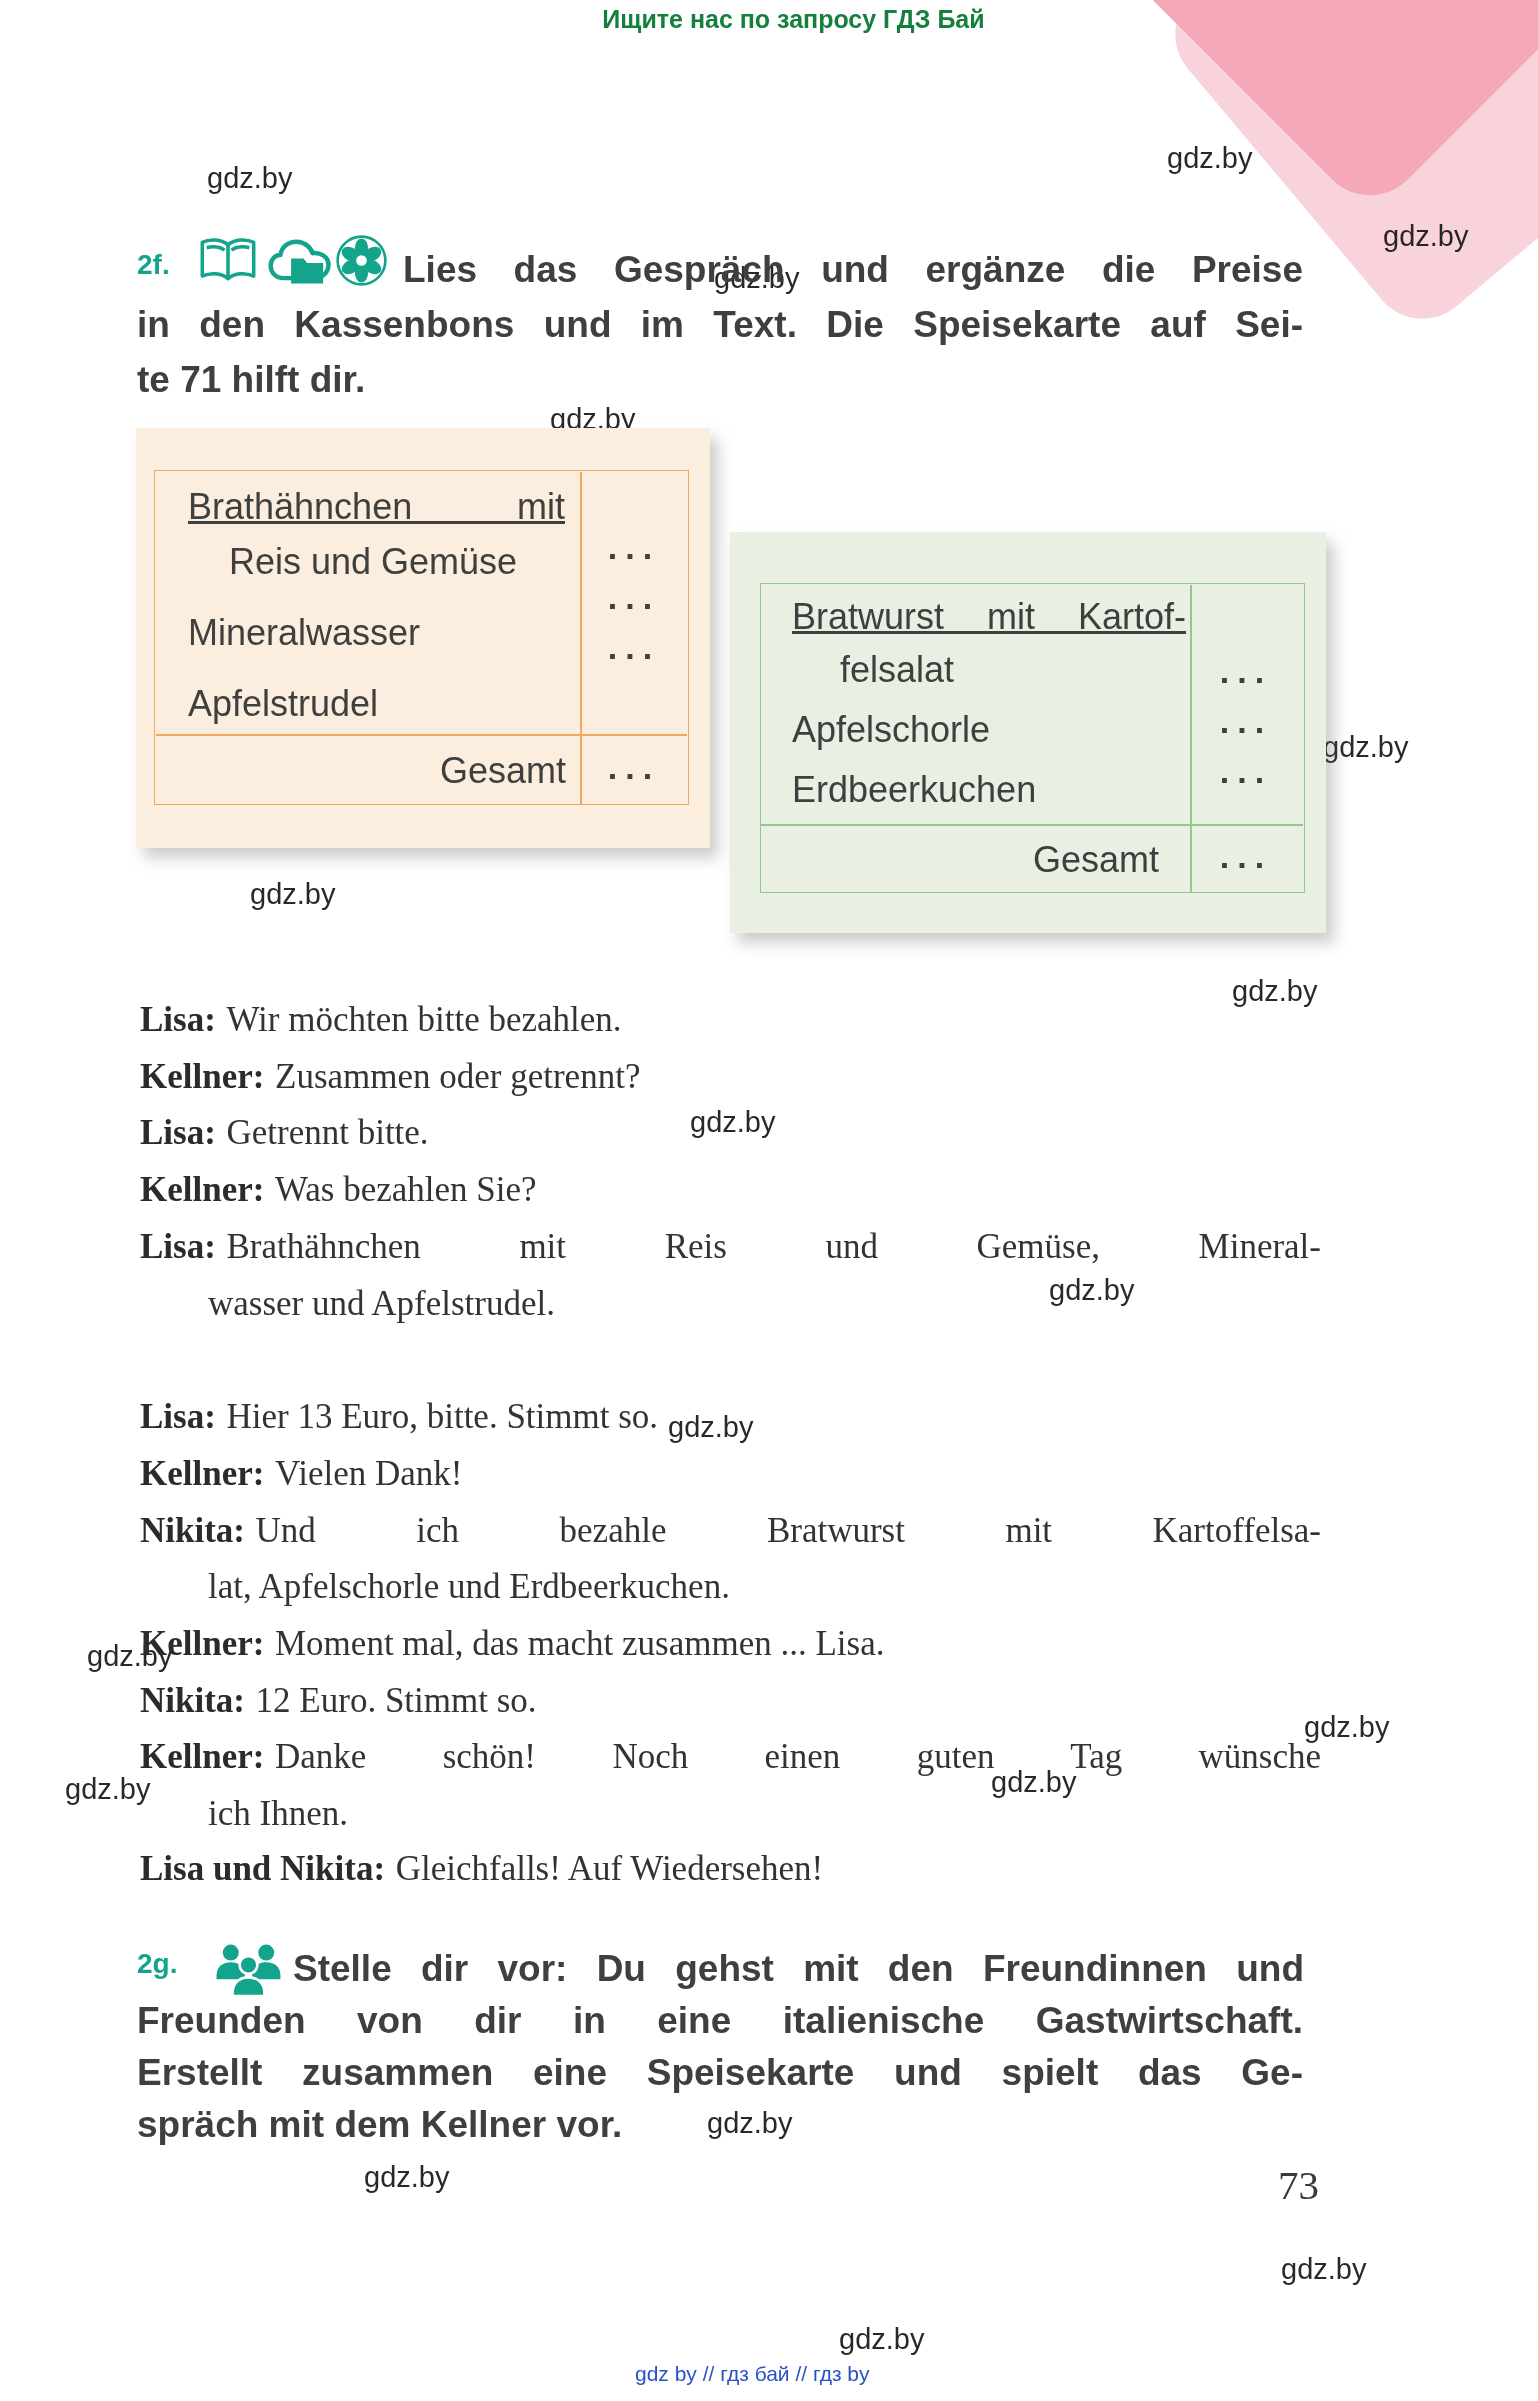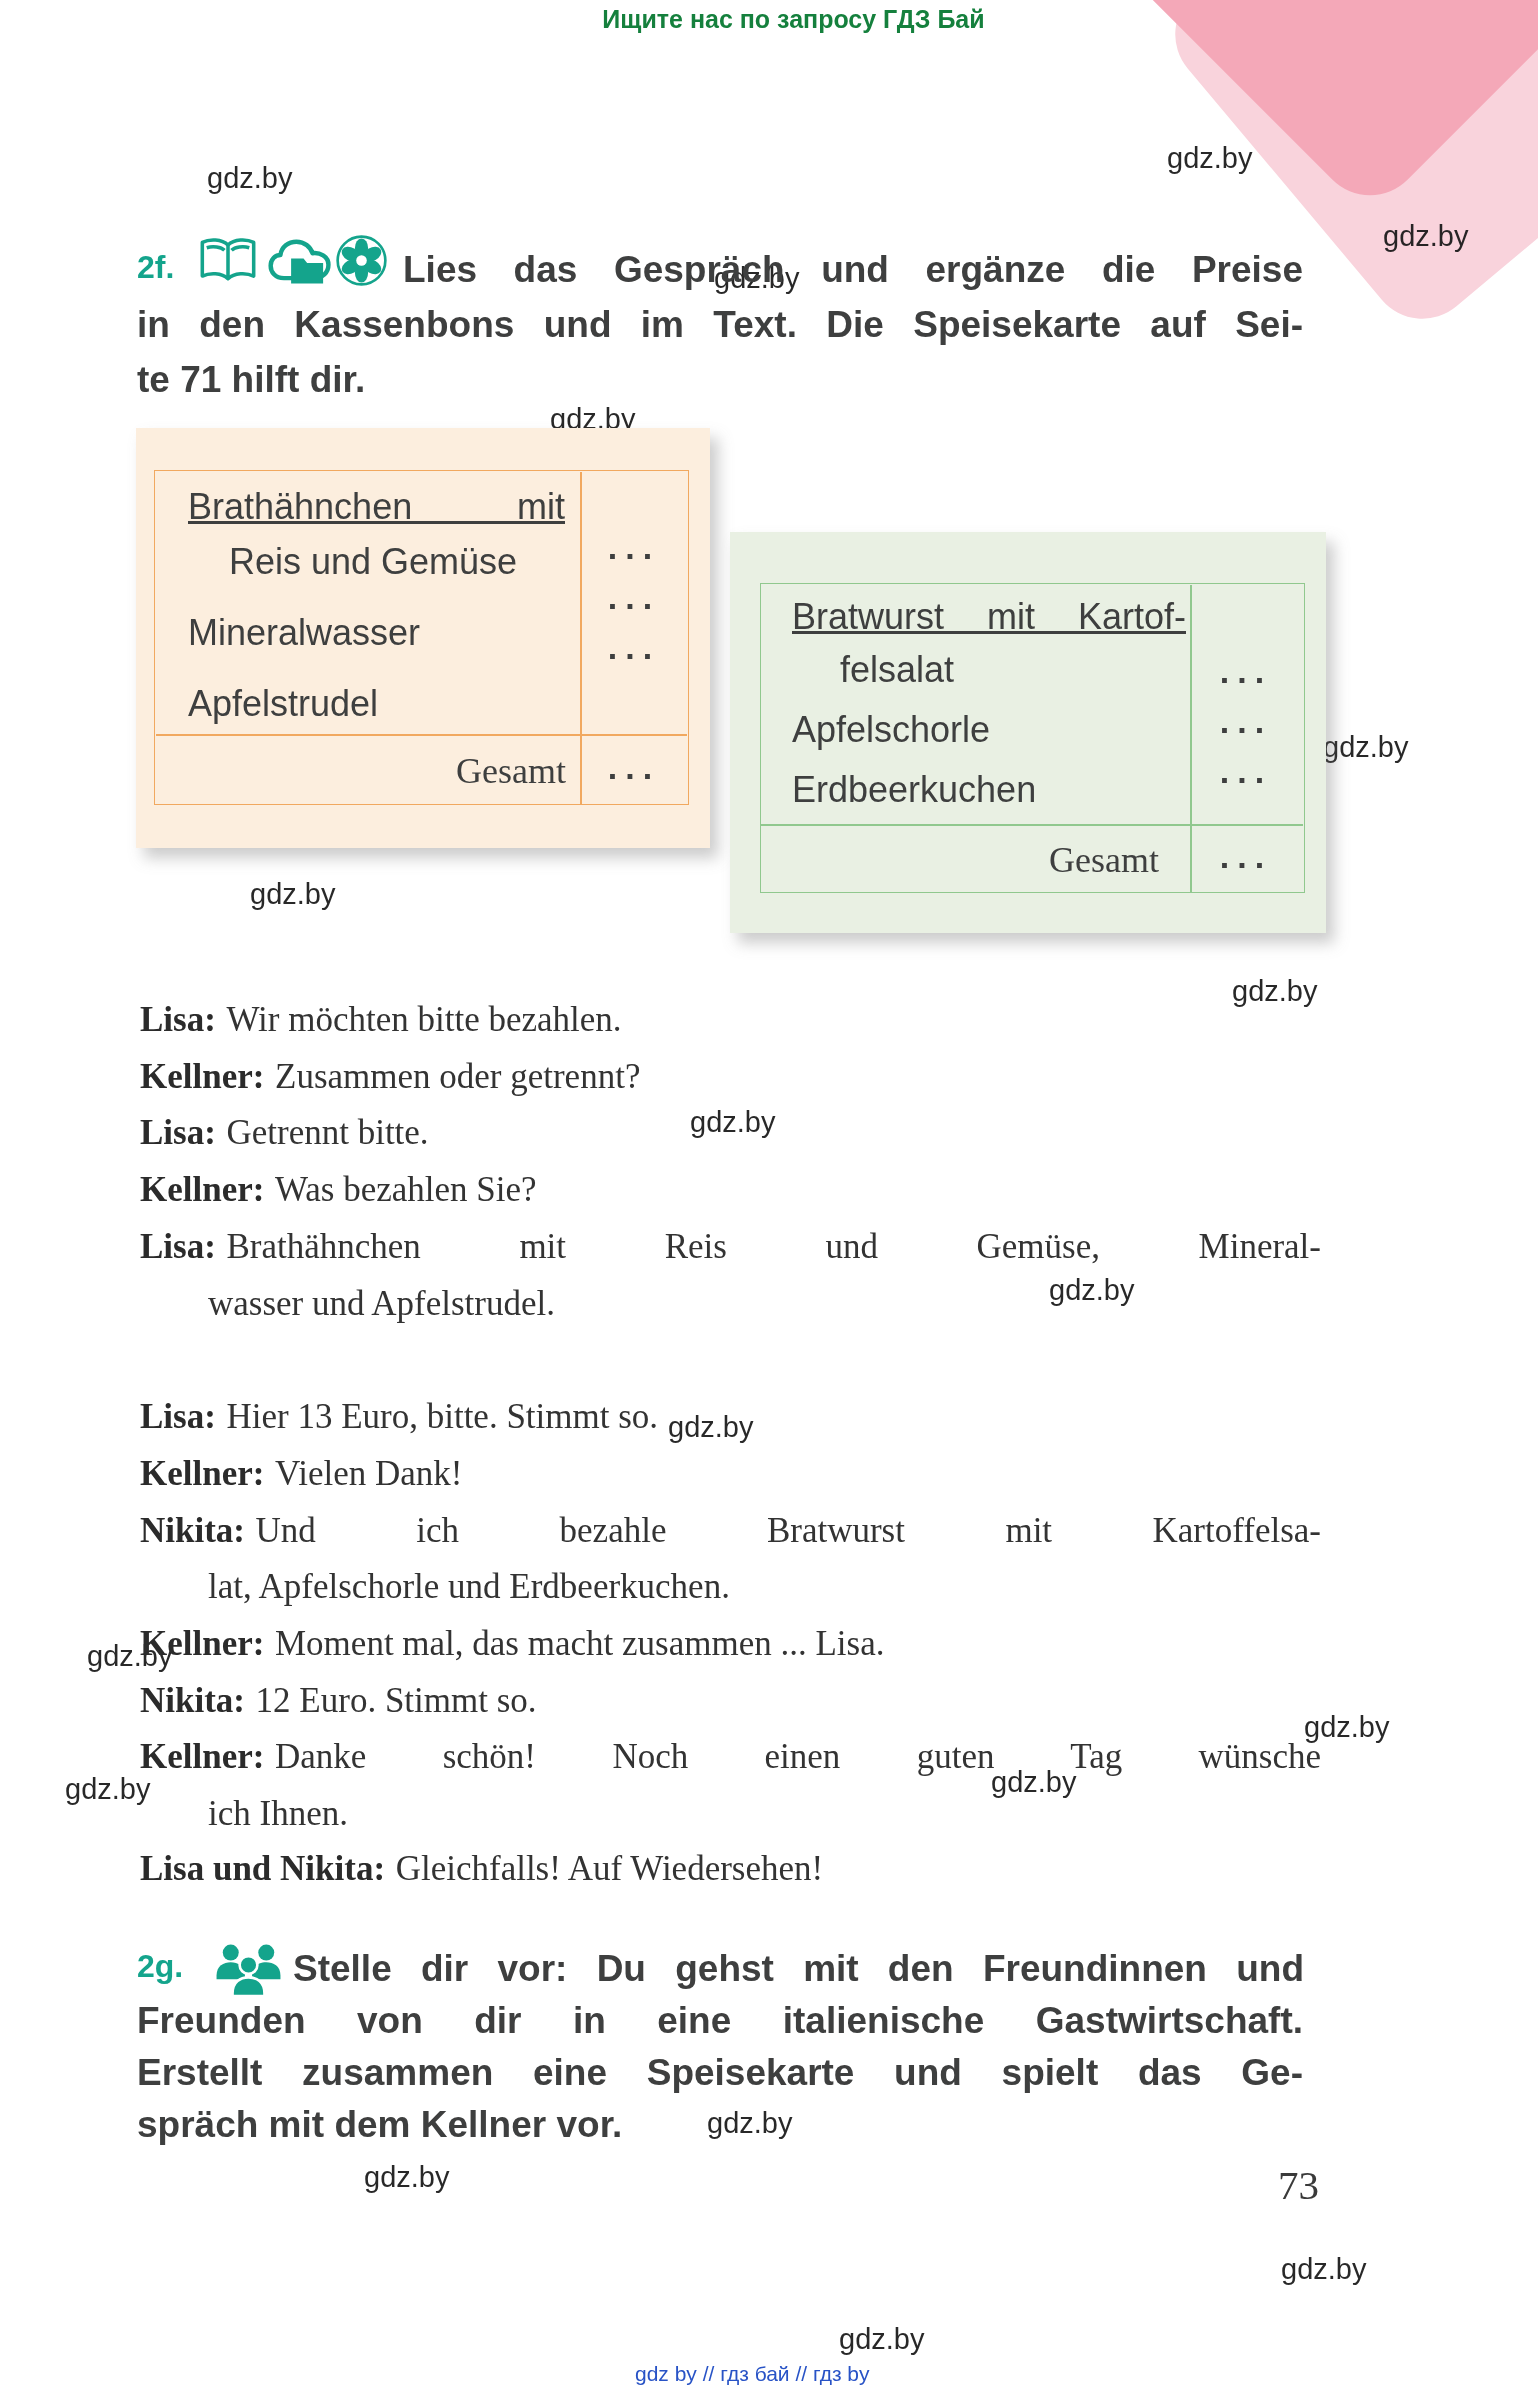--- a/index.html
+++ b/index.html
@@ -13,21 +13,21 @@
   
   .pink-light{position:absolute;left:1237px;top:-151px;width:408px;height:408px;
               background:#f9d3dc;border-radius:53px;transform:rotate(50deg);}
   .pink-dark{position:absolute;left:1157px;top:-297px;width:426px;height:426px;
              background:#f4a8b8;border-radius:53px;transform:rotate(45deg);}
 
   
   .wm{position:absolute;font-size:29px;color:#161616;opacity:.92;white-space:nowrap;}
 
   
-  .ex-label{position:absolute;font-size:32px;font-weight:700;color:#14a48c;text-align:center;}
+  .ex-label{position:absolute;font-size:28px;font-weight:700;color:#14a48c;text-align:center;}
   .ex-line{position:absolute;font-size:37px;font-weight:700;color:#3e3f3f;white-space:nowrap;}
   .ex-line.j{white-space:normal;text-align:justify;text-align-last:justify;}
   .icon{position:absolute;}
 
   
   .receipt-bg{position:absolute;box-shadow:8px 9.8px 14px rgba(110,110,110,.35);}
   .r1-bg{left:136px;top:428px;width:574px;height:420px;background:#fceede;}
   .r2-bg{left:730px;top:532px;width:596px;height:401px;background:#e9f0e3;}
   .rtable{position:absolute;border:1.8px solid;}
   .r1-table{left:154px;top:470px;width:533px;height:333px;border-color:#f1a85f;}
@@ -35,21 +35,21 @@
   .rvdiv{position:absolute;width:1.8px;}
   .r1-vdiv{left:580px;top:472px;height:332px;background:#f1a85f;}
   .r2-vdiv{left:1190px;top:585px;height:307px;background:#90c88e;}
   .rhdiv{position:absolute;height:1.8px;}
   .r1-hdiv{left:156px;top:734px;width:531px;background:#f1a85f;}
   .r2-hdiv{left:761px;top:824px;width:542px;background:#90c88e;}
   .ritem{position:absolute;font-size:36px;color:#3e3f3f;white-space:nowrap;}
   .ritem.j{white-space:normal;text-align:justify;text-align-last:justify;text-decoration:underline;}
   .rdots{position:absolute;font-size:34px;font-weight:700;color:#3e3f3f;
          letter-spacing:8px;text-align:center;}
-  .rtotal{position:absolute;font-size:36px;color:#3e3f3f;text-align:right;font-family:Liberation Serif, serif;}
+  .rtotal{position:absolute;font-size:36px;color:#3e3f3f;text-align:right;}
 
   
   .dlg{position:absolute;left:140px;width:1181px;font-family:"Liberation Serif",serif;
        font-size:35px;color:#333;white-space:nowrap;}
   .dlg.cont{left:208px;width:1113px;}
   .dlg.j{white-space:normal;text-align:justify;text-align-last:justify;}
   .dlg .spk{font-weight:700;color:#2b2b2b;margin-right:10.6px;}
 
   
   .pagenum{position:absolute;left:1278px;top:2161px;font-family:"Liberation Serif",serif;

